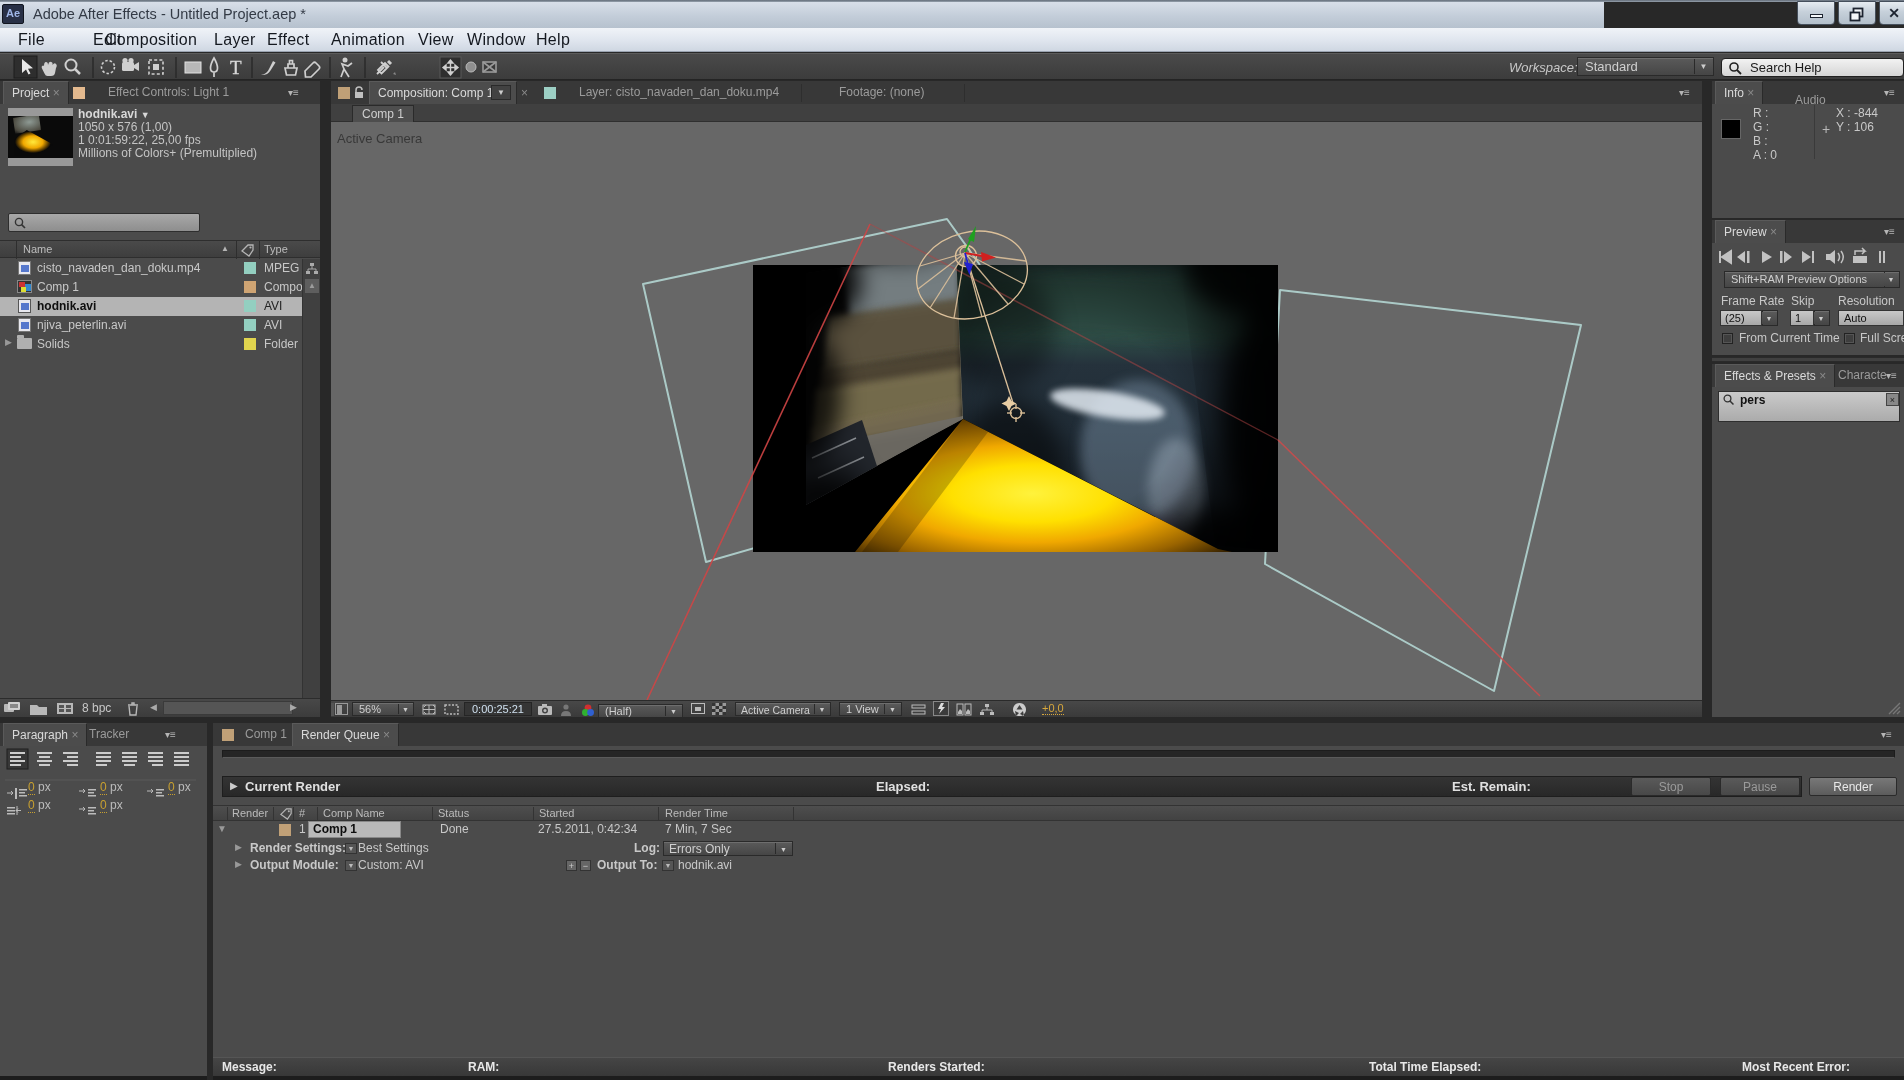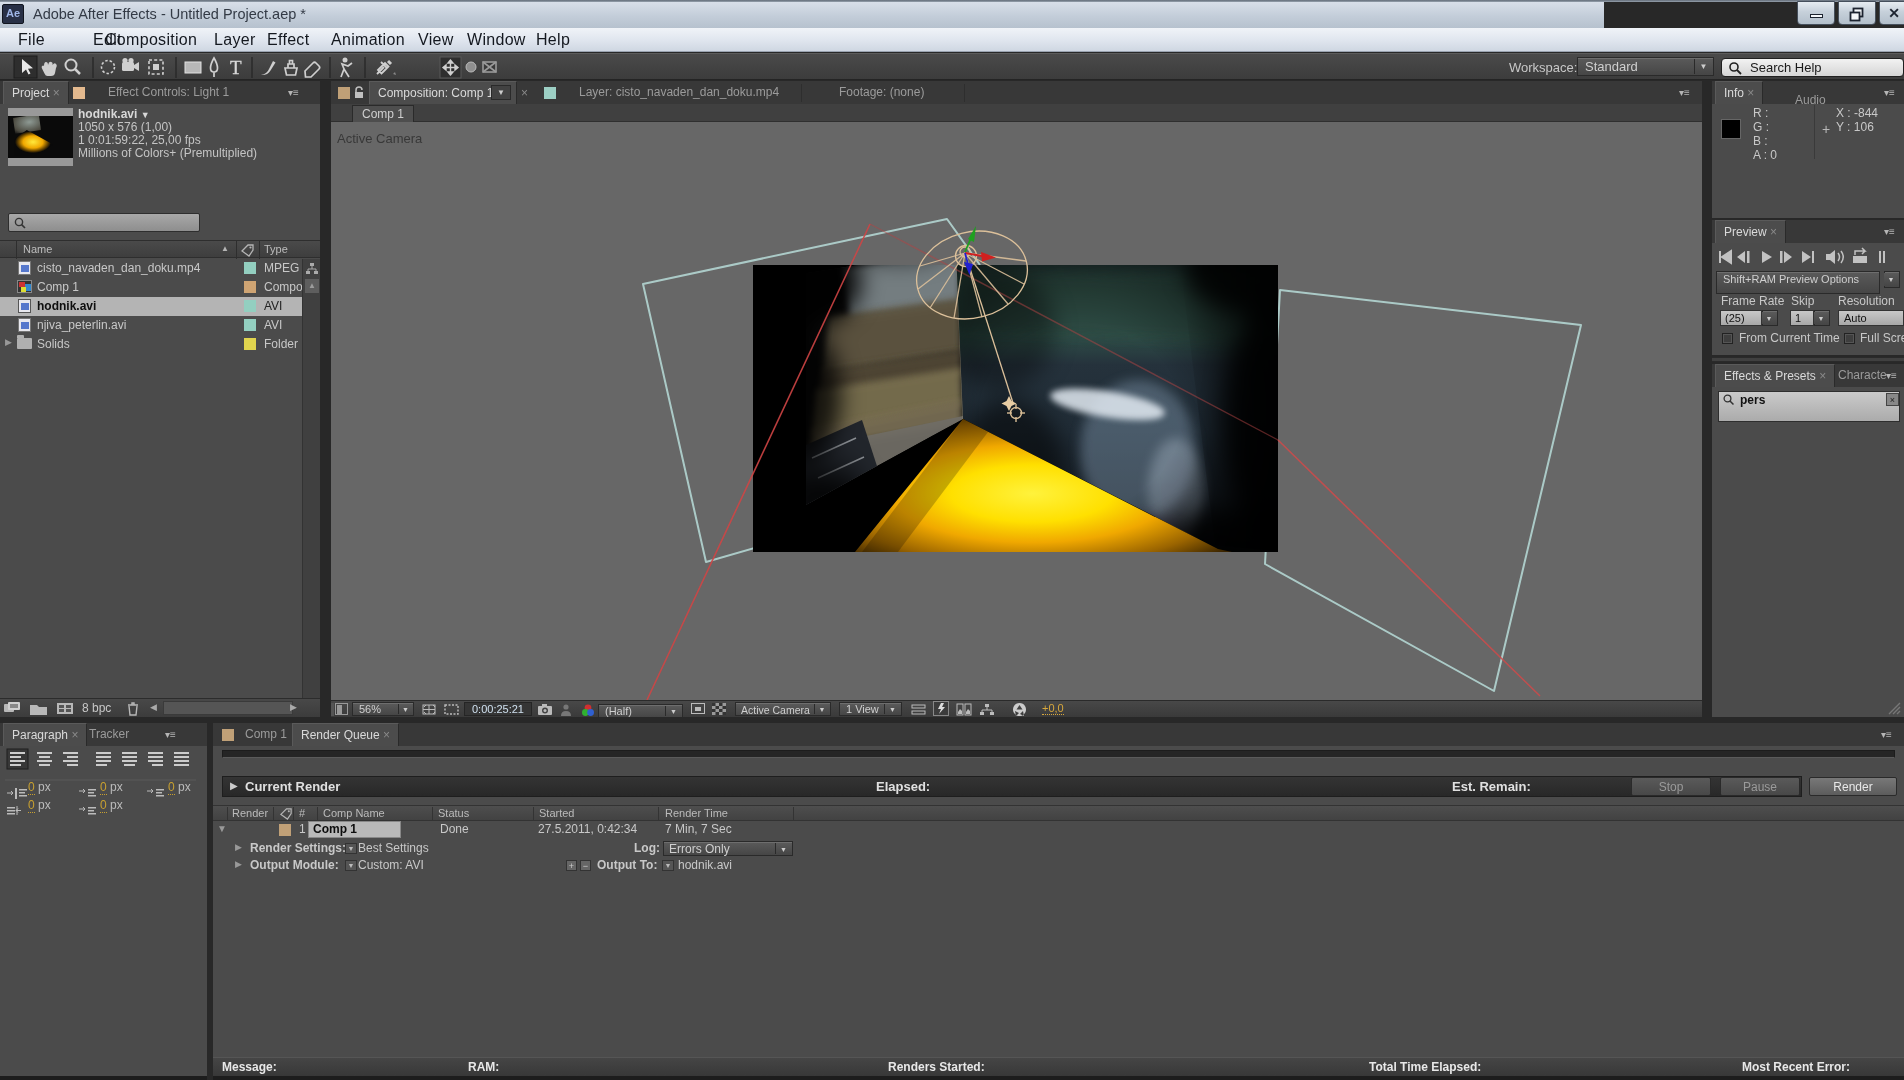--- a/index.html
+++ b/index.html
@@ -88,21 +88,21 @@
         <rect x="440" y="3" width="21" height="21" fill="#2e2e2e" stroke="#585858"></rect>
         <path d="M450.5 6 v15 M443 13.5 h15 M450.5 6 l-2.5 3 h5 Z M450.5 21 l-2.5-3 h5 Z M443 13.5 l3-2.5 v5 Z M458 13.5 l-3-2.5 v5 Z" stroke-width="1.4" fill="#cfcfcf"></path>
         <circle cx="471" cy="13" r="5" fill="#909090" stroke="#bbb"></circle>
         <g stroke="#9a9a9a" fill="none" stroke-width="1.6">
             <rect x="483" y="8" width="13" height="10" fill="#3a3a3a"></rect>
             <line x1="483" y1="8" x2="496" y2="18"></line>
             <line x1="496" y1="8" x2="483" y2="18"></line>
           </g>
       </g>
     </svg>
-    <div class="txt" style="left:1509px;top:6px;color:#c8c8c8;font-size:13px;">Workspace:</div>
+    <div class="txt" style="left:1509px;top:6px;color:#c8c8c8;font-size:13px;font-style:italic;">Workspace:</div>
     <div class="ddown" style="left:1577px;top:3px;width:137px;height:19px;font-size:13px;">
         <span style="position:absolute;left:7px;top:1px;">Standard</span>
         <div class="darr" style="font-size:8px;line-height:16px;">▼</div>
       </div>
     <div class="abs" style="left:1721px;top:4px;width:183px;height:19px;background:linear-gradient(#f2f2f2,#d5d5d5);border:1px solid #202020;border-radius:4px;color:#1a1a1a;font-size:13px;">
       <span style="position:absolute;left:28px;top:1px;">Search Help</span>
       <svg style="position:absolute;left:6px;top:2px;" width="15" height="15" viewBox="0 0 15 15">
           <circle cx="6" cy="6" r="4" fill="none" stroke="#222" stroke-width="1.6"></circle>
           <line x1="9" y1="9" x2="13" y2="13" stroke="#222" stroke-width="1.8"></line>
         </svg>
@@ -523,21 +523,21 @@
       <path d="M27 4 l-8 6 l8 6 Z M29 4 h2.5 v12 h-2.5 Z"></path>
       <path d="M44 4 l10 6 l-10 6 Z"></path>
       <path d="M66 4 l8 6 l-8 6 Z M62 4 h2.5 v12 h-2.5 Z"></path>
       <path d="M84 4 l9 6 l-9 6 Z M94 4 h2 v12 h-2 Z"></path>
       <path d="M108 7 h4 l5-4 v14 l-5-4 h-4 Z"></path>
         <path d="M120 6 q3 4 0 8 M123 4 q4.5 6 0 12" stroke="#c2c2c2" fill="none" stroke-width="1.5"></path>
       <path d="M137 8 v-4 h10 l-3-3 M147 4 l-3 3" stroke="#c2c2c2" fill="none" stroke-width="1.5"></path>
         <rect x="135" y="9" width="14" height="7"></rect>
       <path d="M162 4 v12 M166 4 v12" stroke="#c2c2c2" stroke-width="2"></path>
     </svg>
-    <div class="ddown" style="left:4px;top:51px;width:164px;height:23px;font-size:11px;">
+    <div class="ddown" style="left:12px;top:51px;width:164px;height:17px;font-size:11px;">
         <span style="position:absolute;left:6px;top:1px;">Shift+RAM Preview Options</span>
       </div>
     <div class="ddown" style="left:172px;top:51px;width:16px;height:17px;">
         <div class="darr" style="width:14px;font-size:7px;line-height:14px;border:none;">▼</div>
       </div>
     <div class="txt" style="left:9px;top:74px;color:#c8c8c8;font-size:12px;">Frame Rate</div>
     <div class="txt" style="left:79px;top:74px;color:#c8c8c8;font-size:12px;">Skip</div>
     <div class="txt" style="left:126px;top:74px;color:#c8c8c8;font-size:12px;">Resolution</div>
     <div class="abs" style="left:8px;top:90px;width:42px;height:16px;background:linear-gradient(#c8c8c8,#a8a8a8);border:1px solid #333;color:#111;font-size:11px;padding:1px 4px;">(25)</div>
     <div class="ddown" style="left:50px;top:90px;width:16px;height:16px;">

